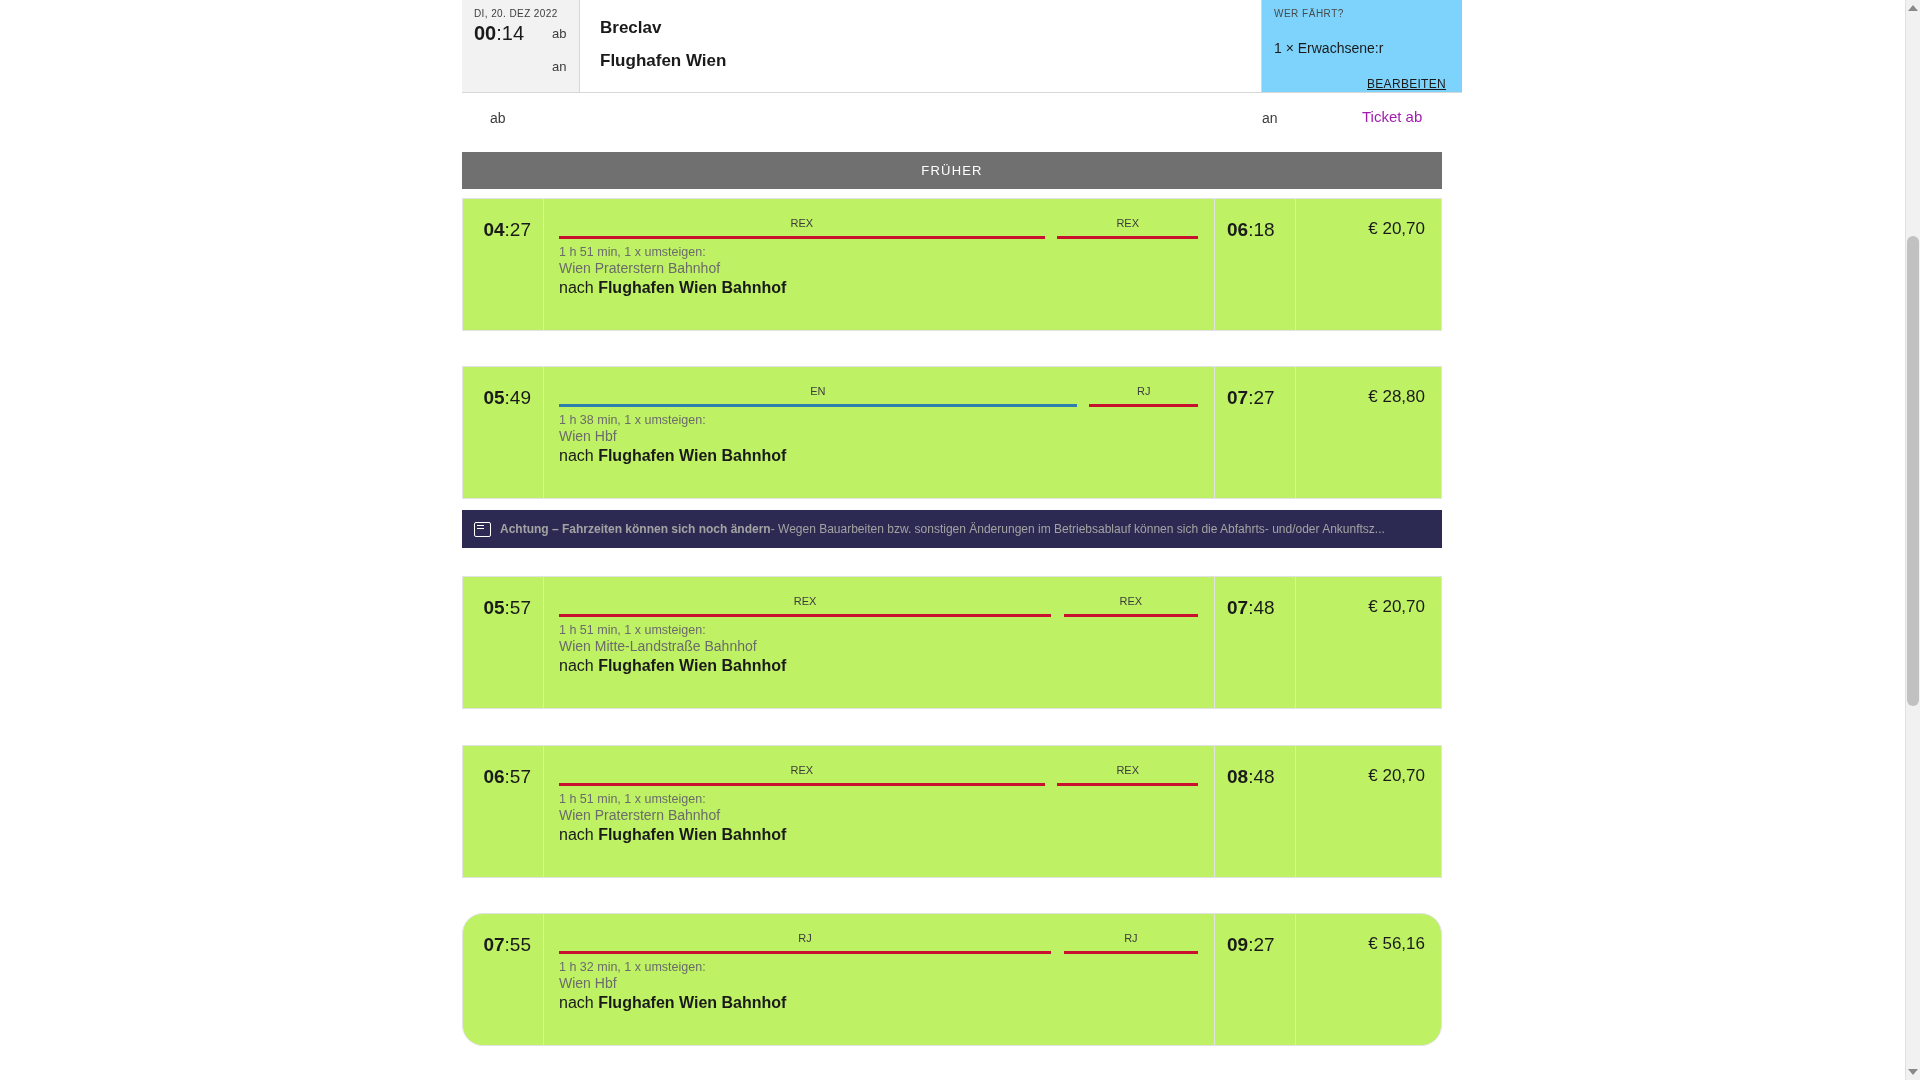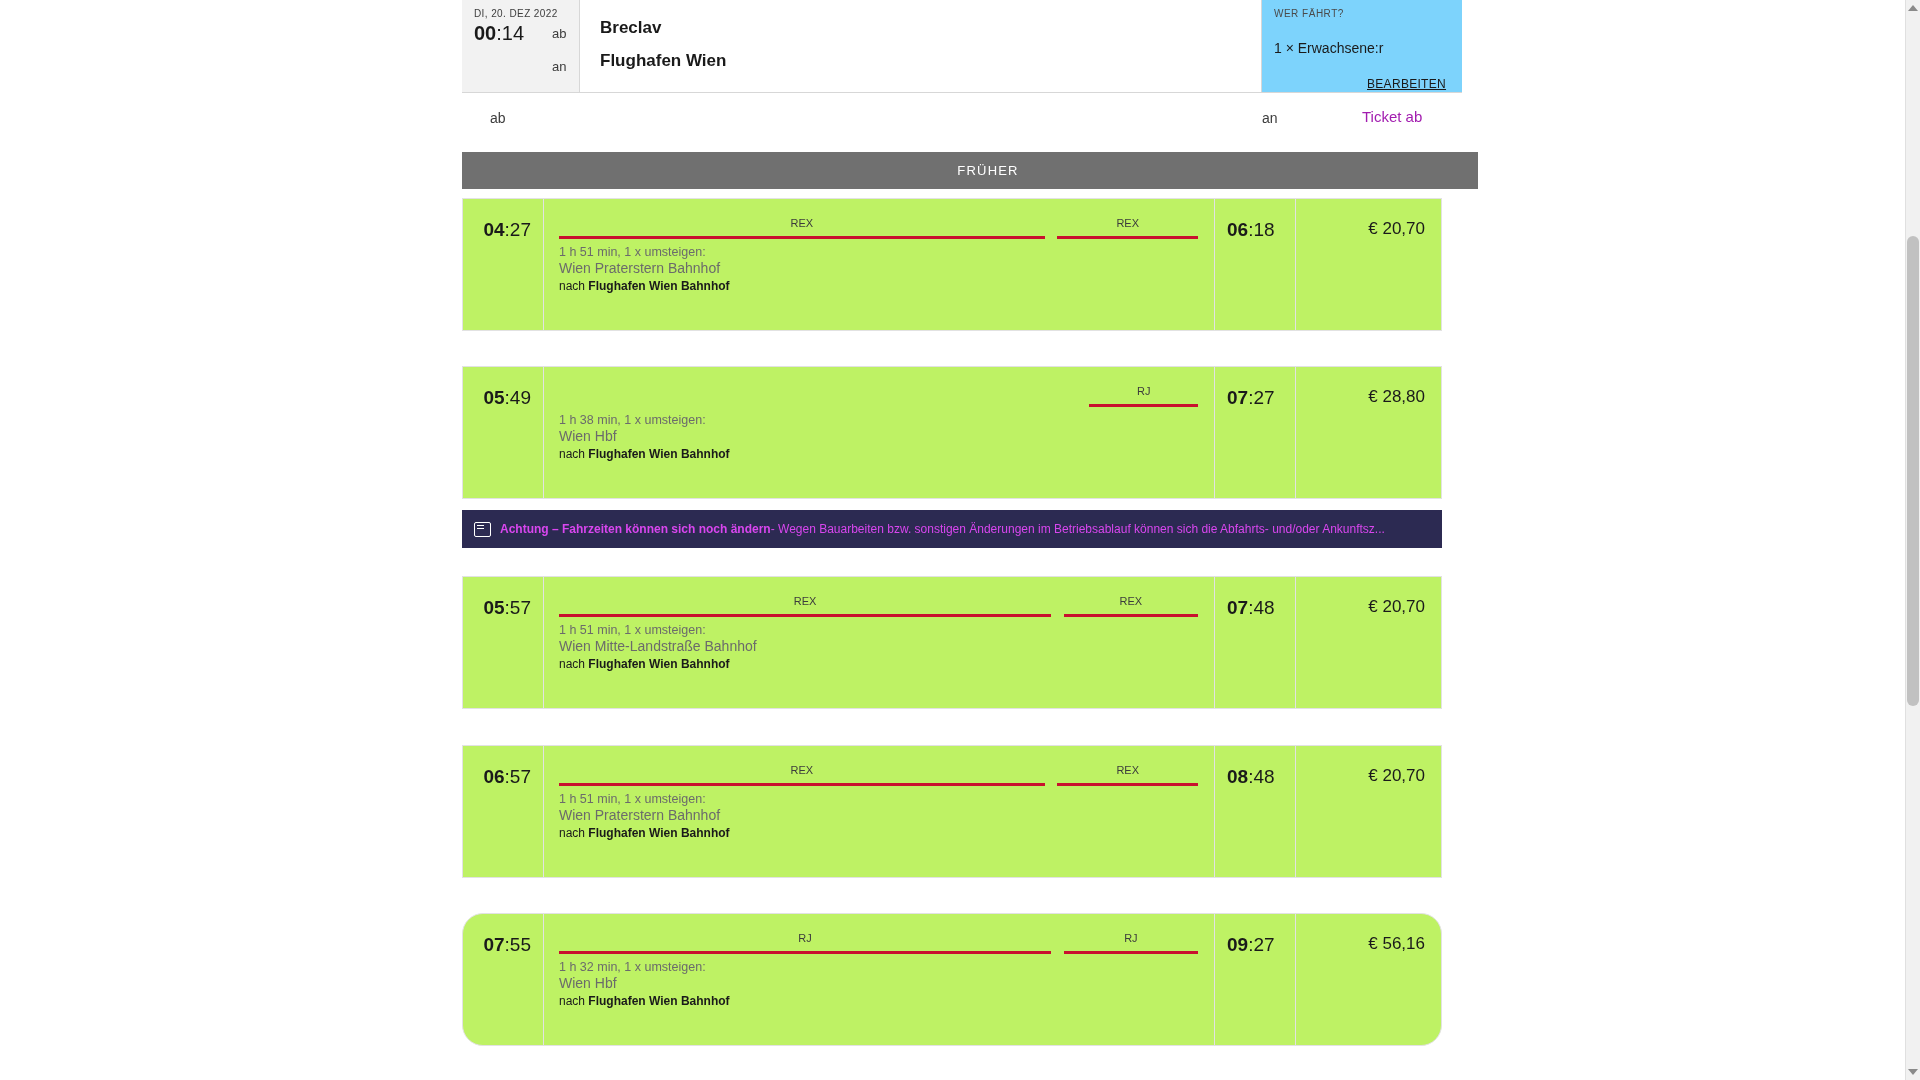--- a/index.html
+++ b/index.html
@@ -161,21 +161,20 @@
     width: 980px;
     height: 37px;
     background: #707070;
     color: #ffffff;
     font-size: 13px;
     letter-spacing: 1.2px;
     display: flex;
     align-items: center;
     justify-content: center;
     cursor: pointer;
-    padding-left: 36px;
   }
 
   
   .conn {
     position: absolute;
     left: 462px;
     width: 980px;
     background: #bef264;
     border: 1px solid #e2e2e2;
     box-sizing: border-box;
@@ -248,21 +247,21 @@
     position: absolute;
     left: 15px;
     top: 61px;
     font-size: 14px;
     color: #6b6b6b;
   }
   .info-to {
     position: absolute;
     left: 15px;
     top: 80px;
-    font-size: 12px;
+    font-size: 16px;
     color: #1a1a1a;
   }
   .info-to b { font-weight: bold; }
 
   .cell-arr {
     position: absolute;
     right: 145px;
     top: 0;
     width: 81px;
     height: 100%;
@@ -296,21 +295,21 @@
     white-space: nowrap;
   }
 
   
   .alert {
     position: absolute;
     left: 462px;
     width: 980px;
     height: 38px;
     background: #2c2a52;
-    color: #d946ef;
+    color: #a3a3a3;
     display: flex;
     align-items: center;
     padding-left: 12px;
     box-sizing: border-box;
     font-size: 12px;
     cursor: pointer;
   }
   .alert .ico {
     width: 15px;
     height: 13px;
@@ -419,20 +418,24 @@
       <div class="price">€ 20,70</div>
     </div>
   </div>
 
   <div class="conn" id="conn1" style="top:366px;height:133px;">
     <div class="cell-dep">
       <div class="dep-time"><span>05</span><span class="mins">:49</span></div>
     </div>
     <div class="cell-mid">
       <div class="legs">
+        <div class="leg" style="left:0;width:81%;">
+          <div class="lab">EN</div>
+          <div class="bar" style="background:#2d7fb0;"></div>
+        </div>
         <div class="leg" style="left:83%;width:17%;">
           <div class="lab">RJ</div>
           <div class="bar" style="background:#c8112e;"></div>
         </div>
       </div>
       <div class="info-dur">1 h 38 min, 1 x umsteigen:</div>
       <div class="info-via">Wien Hbf</div>
       <div class="info-to"><span>nach </span><b>Flughafen Wien Bahnhof</b></div>
     </div>
     <div class="cell-arr">

